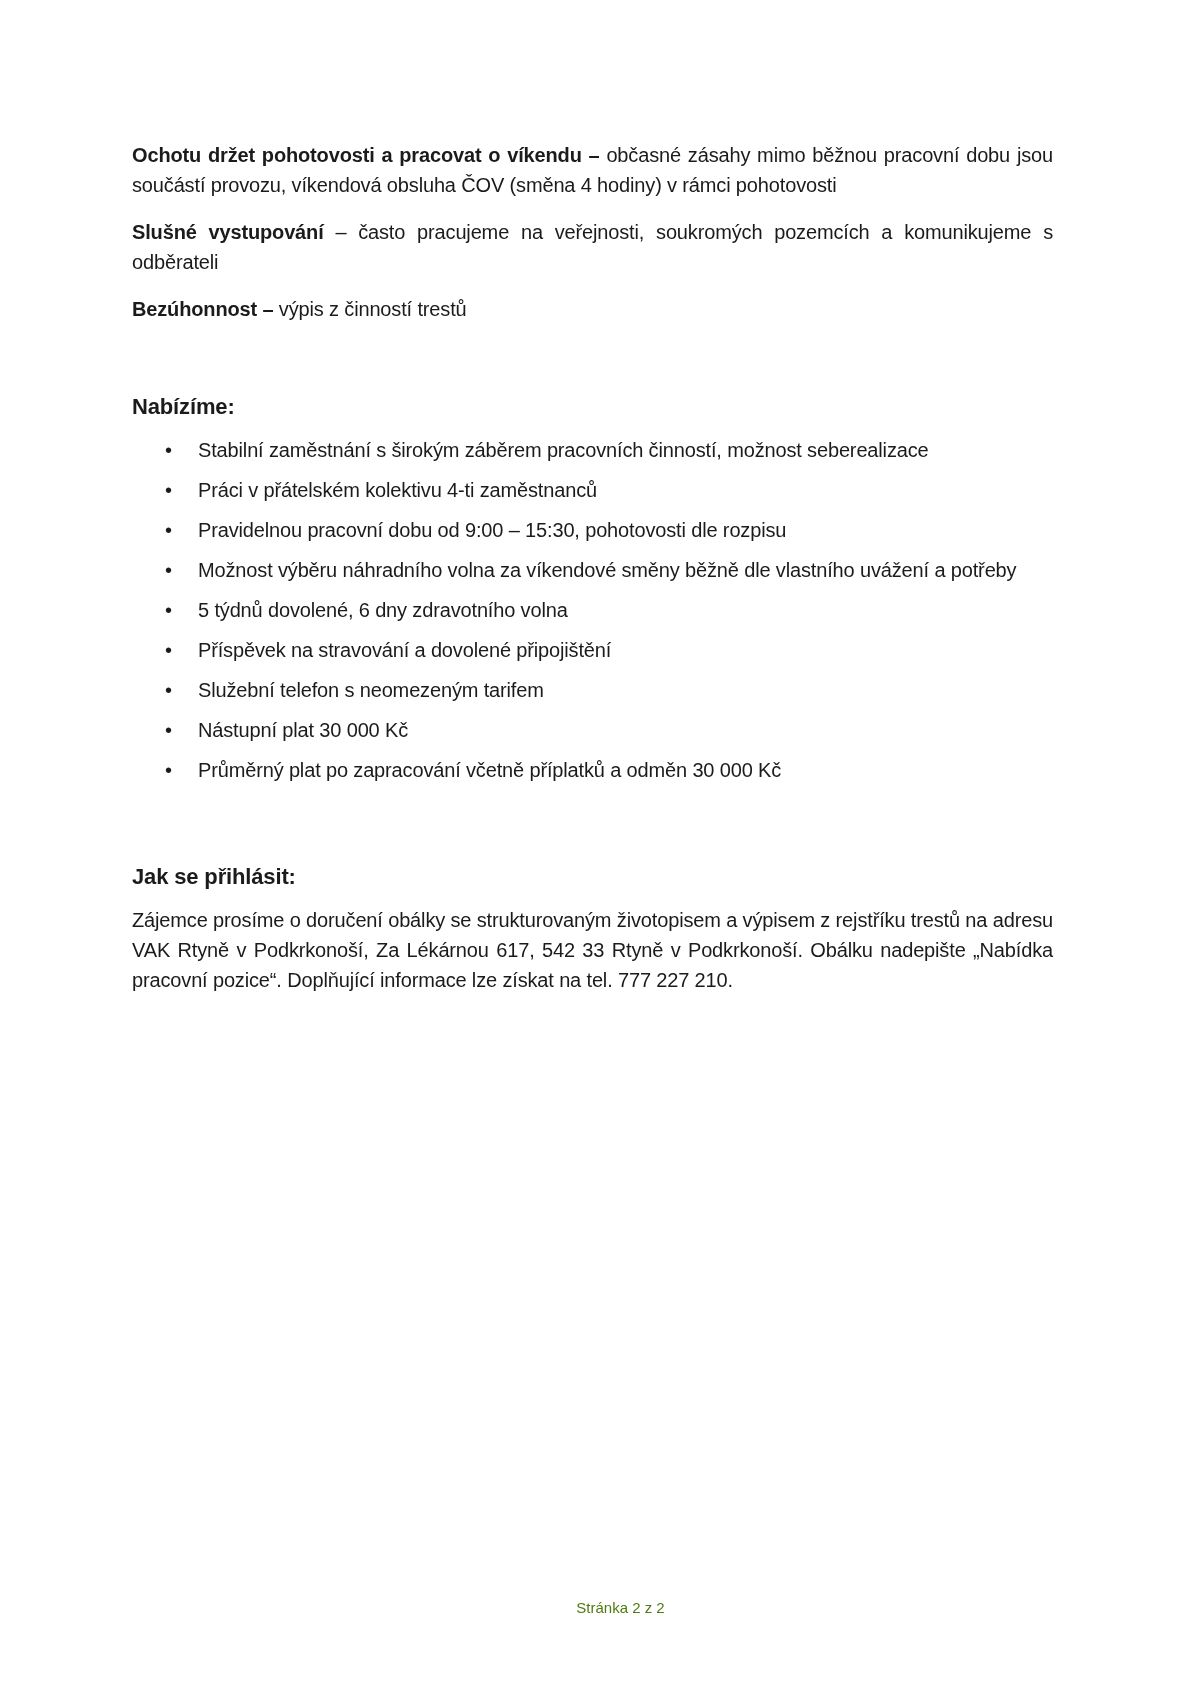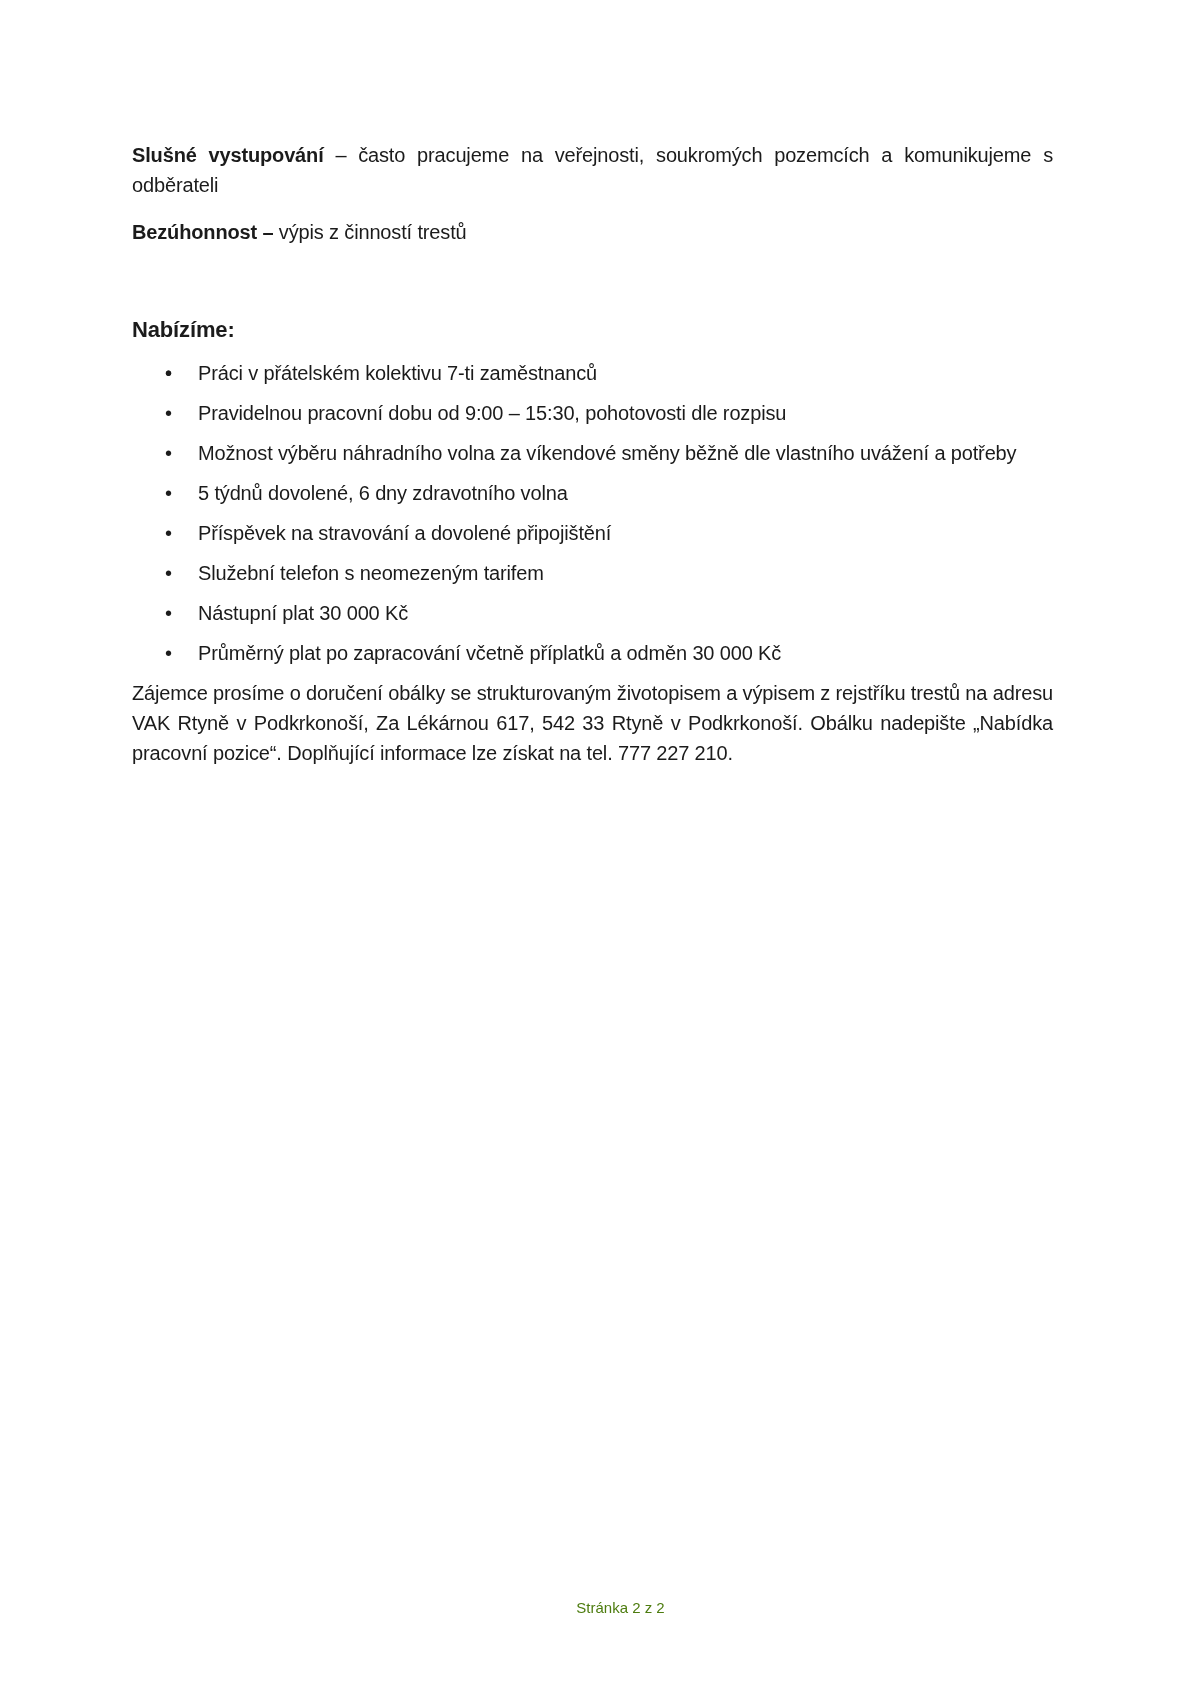--- a/index.html
+++ b/index.html
@@ -59,37 +59,39 @@
     color: #4d7c0f;
     letter-spacing: 0;
     padding-left: 34px;
   }
 </style>
 </head>
 <body>
 
 <div class="page">
 
+  <p class="para"><strong>Ochotu držet pohotovosti a pracovat o víkendu –</strong><span> občasné zásahy mimo běžnou pracovní dobu jsou součástí provozu, víkendová obsluha ČOV (směna 4 hodiny) v rámci pohotovosti</span></p>
 
   <p class="para"><strong>Slušné vystupování</strong><span> – často pracujeme na veřejnosti, soukromých pozemcích a komunikujeme s odběrateli</span></p>
 
   <p class="para"><strong>Bezúhonnost –</strong><span> výpis z činností trestů</span></p>
 
   <h2 class="section-heading heading-offer">Nabízíme:</h2>
 
   <ul class="bullet-list">
-    <li class="bullet-row"><span class="bullet">•</span></li>
-    <li class="bullet-row"><span class="bullet">•</span><span>Práci v přátelském kolektivu 7-ti zaměstnanců</span></li>
+    <li class="bullet-row"><span class="bullet">•</span><span>Stabilní zaměstnání s širokým záběrem pracovních činností, možnost seberealizace</span></li>
+    <li class="bullet-row"><span class="bullet">•</span><span>Práci v přátelském kolektivu 4-ti zaměstnanců</span></li>
     <li class="bullet-row"><span class="bullet">•</span><span>Pravidelnou pracovní dobu od 9:00 – 15:30, pohotovosti dle rozpisu</span></li>
     <li class="bullet-row"><span class="bullet">•</span><span>Možnost výběru náhradního volna za víkendové směny běžně dle vlastního uvážení a potřeby</span></li>
     <li class="bullet-row"><span class="bullet">•</span><span>5 týdnů dovolené, 6 dny zdravotního volna</span></li>
     <li class="bullet-row"><span class="bullet">•</span><span>Příspěvek na stravování a dovolené připojištění</span></li>
     <li class="bullet-row"><span class="bullet">•</span><span>Služební telefon s neomezeným tarifem</span></li>
     <li class="bullet-row"><span class="bullet">•</span><span>Nástupní plat 30 000 Kč</span></li>
     <li class="bullet-row"><span class="bullet">•</span><span>Průměrný plat po zapracování včetně příplatků a odměn 30 000 Kč</span></li>
   </ul>
 
+  <h2 class="section-heading heading-apply">Jak se přihlásit:</h2>
 
   <p class="para apply-body">Zájemce prosíme o doručení obálky se strukturovaným životopisem a výpisem z rejstříku trestů na adresu VAK Rtyně v Podkrkonoší, Za Lékárnou 617, 542 33 Rtyně v Podkrkonoší. Obálku nadepište „Nabídka pracovní pozice“. Doplňující informace lze získat na tel. 777 227 210.</p>
 
   <div class="footer">Stránka 2 z 2</div>
 
 </div>
 
 </body></html>

